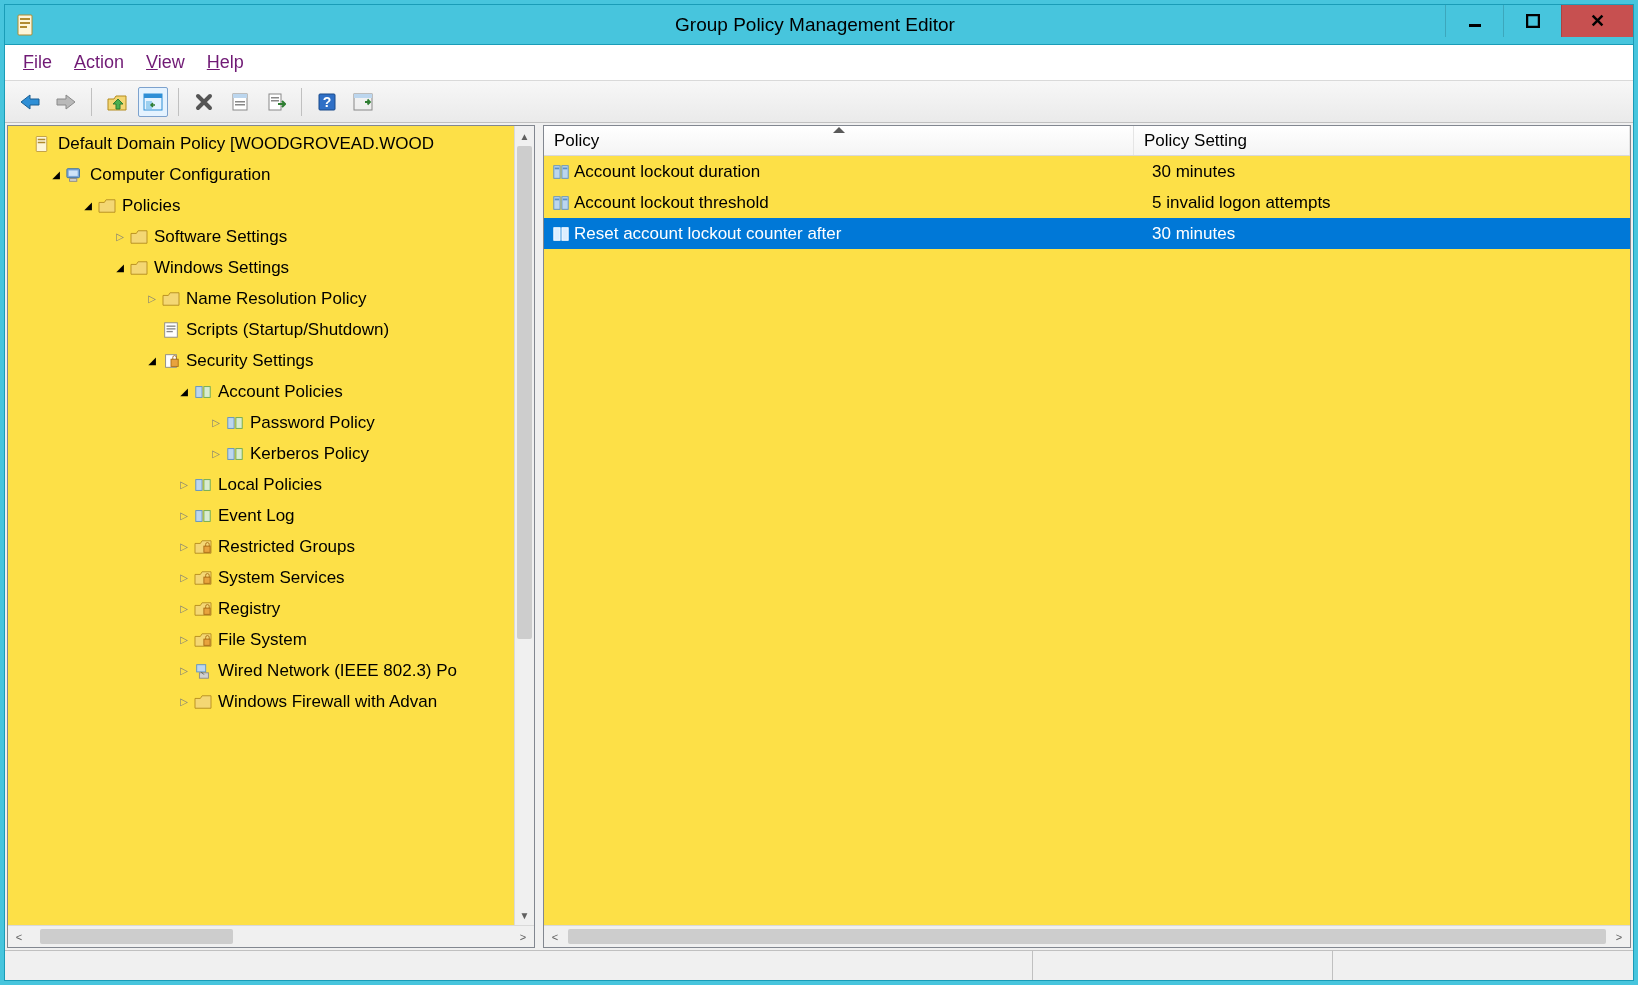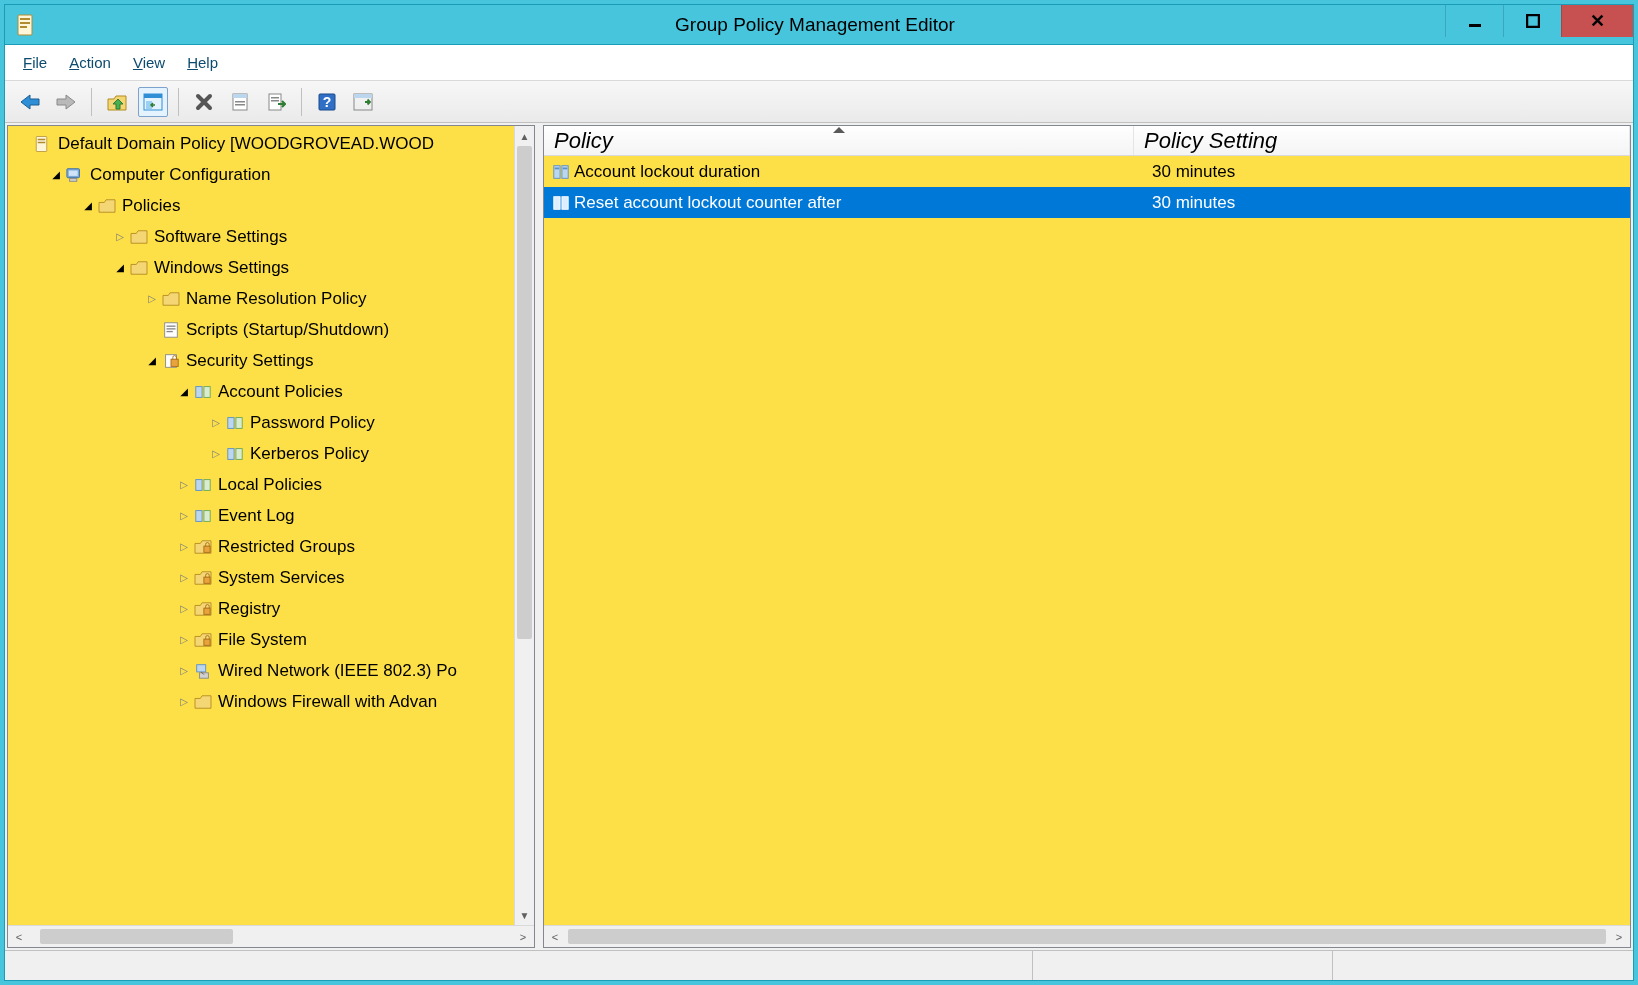--- a/index.html
+++ b/index.html
@@ -62,22 +62,22 @@
 .menubar {
   height: 36px;
   background: #fff;
   display: flex;
   align-items: center;
   padding-left: 18px;
   gap: 22px;
   border-bottom: 1px solid #d9d9d9;
 }
 .menubar .menu-item {
-  font-size: 15px;
-  color: #0c4a6e;
+  font-size: 18px;
+  color: #701a75;
   cursor: default;
 }
 .menubar .menu-item u { text-decoration: underline; }
 .toolbar {
   height: 42px;
   background: linear-gradient(#f7f7f7, #eaeaea);
   border-bottom: 1px solid #c0c0c0;
   display: flex;
   align-items: center;
   padding-left: 10px;
@@ -215,26 +215,25 @@
 }
 .list-header {
   display: flex;
   height: 30px;
   border-bottom: 1px solid #d9d9d9;
 }
 .list-header .col {
   display: flex;
   align-items: center;
   padding: 0 10px;
-  font-size: 22px;
+  font-size: 17px;
   color: #000;
   border-right: 1px solid #e5e5e5;
   background: linear-gradient(#fff, #f4f4f4);
   position: relative;
-  font-style: italic;
 }
 .list-header .col.sort::after {
   content: "";
   position: absolute;
   top: 1px;
   left: 50%;
   transform: translateX(-50%);
   border-left: 6px solid transparent;
   border-right: 6px solid transparent;
   border-bottom: 6px solid #595959;
@@ -620,20 +619,34 @@
                   <rect x="2" y="3" width="7" height="14" fill="#bcd6ee" stroke="#5a8fc7"></rect>
                   <rect x="11" y="3" width="7" height="14" fill="#bcd6ee" stroke="#5a8fc7"></rect>
                   <rect x="3" y="5" width="5" height="2" fill="#5a8fc7"></rect>
                   <rect x="12" y="5" width="5" height="2" fill="#5a8fc7"></rect>
                 </svg>
               </span>
               <span>Account lockout duration</span>
             </div>
             <div class="cell col-setting">30 minutes</div>
           </div>
+          <div class="list-row">
+            <div class="cell col-policy">
+              <span class="ricon">
+                <svg width="18" height="18" viewBox="0 0 20 20">
+                  <rect x="2" y="3" width="7" height="14" fill="#bcd6ee" stroke="#5a8fc7"></rect>
+                  <rect x="11" y="3" width="7" height="14" fill="#bcd6ee" stroke="#5a8fc7"></rect>
+                  <rect x="3" y="5" width="5" height="2" fill="#5a8fc7"></rect>
+                  <rect x="12" y="5" width="5" height="2" fill="#5a8fc7"></rect>
+                </svg>
+              </span>
+              <span>Account lockout threshold</span>
+            </div>
+            <div class="cell col-setting">5 invalid logon attempts</div>
+          </div>
           <div class="list-row selected">
             <div class="cell col-policy">
               <span class="ricon">
                 <svg width="18" height="18" viewBox="0 0 20 20">
                   <rect x="2" y="3" width="7" height="14" fill="#dceeff" stroke="#fff"></rect>
                   <rect x="11" y="3" width="7" height="14" fill="#dceeff" stroke="#fff"></rect>
                 </svg>
               </span>
               <span>Reset account lockout counter after</span>
             </div>

